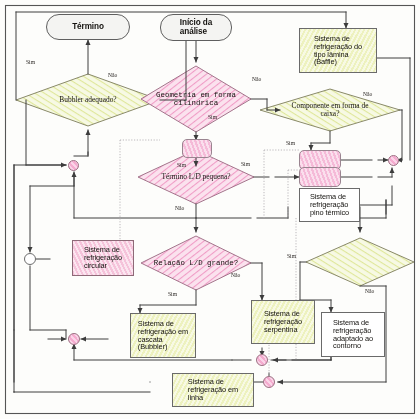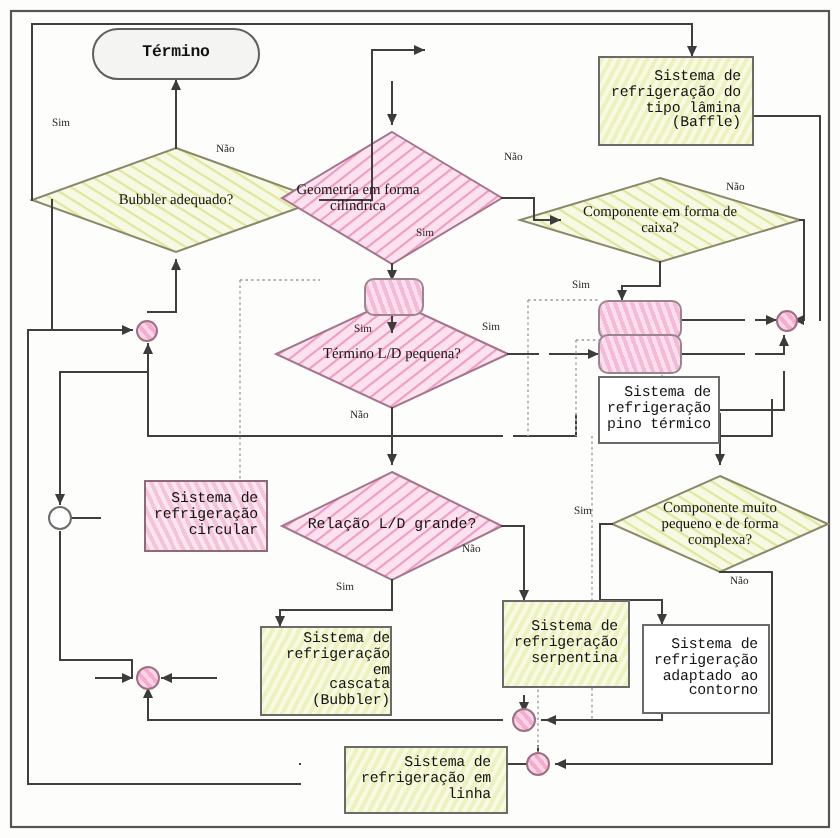--- a/index.html
+++ b/index.html
@@ -8,24 +8,24 @@
     position:relative;
     width:420px;height:419px;
     background:#fdfdfb;
     overflow:hidden;
   }
   #canvas{position:absolute;left:0;top:0;width:420px;height:419px;}
   .node{
     position:absolute;
     box-sizing:border-box;
     display:flex;align-items:center;justify-content:center;
-    text-align:right;
+    text-align:left;
     line-height:1.08;
     color:#14120f;
-    font-family:Liberation Mono, monospace;
+    font-family:Liberation Sans, sans-serif;
     letter-spacing:-0.1px;
     white-space:pre-line;
   }
   .terminal{
     border:1.1px solid #5f5f5f;
     border-radius:13px;
     background:#f4f4f2;
     font-weight:bold;
     font-size:8.2px;
   }
@@ -266,48 +266,45 @@
       <path d="M288,170 L288,218"></path>
       <path d="M288,170 L330,170"></path>
       <path d="M296,218 L296,360"></path>
       <path d="M331,165 L331,218"></path>
       <path d="M269,300 L269,382"></path>
     </g>
   </svg>
 
   <div class="node terminal" style="left:46px;top:14px;width:84px;height:26px;">Término</div>
 
+  <div class="node terminal" style="left:160px;top:14px;width:72px;height:27px;">Início da
+análise</div>
 
   <div class="dia-wrap" style="left:16px;top:74px;width:144px;height:52px;">
     <div class="dia-label">Bubbler adequado?</div>
   </div>
 
-  <div class="dia-wrap" style="left:124px;top:66px;width:110px;height:66px;">
+  <div class="dia-wrap" style="left:141px;top:66px;width:110px;height:66px;font-family:Liberation Mono, monospace;">
     <div class="dia-label">Geometria em forma
 cilíndrica</div>
   </div>
 
   <div class="dia-wrap" style="left:262px;top:89px;width:136px;height:42px;">
     <div class="dia-label">Componente em forma de
 caixa?</div>
   </div>
 
   <div class="dia-wrap" style="left:138px;top:150px;width:116px;height:54px;">
     <div class="dia-label">Término L/D pequena?</div>
   </div>
 
   <div class="dia-wrap" style="left:141px;top:236px;width:110px;height:54px;font-family:Liberation Mono, monospace;">
     <div class="dia-label">Relação L/D grande?</div>
   </div>
 
-  <div class="dia-wrap" style="left:306px;top:238px;width:108px;height:48px;">
-    <div class="dia-label">Componente muito
-pequeno e de forma
-complexa?</div>
-  </div>
 
   <div class="node rect yellowfill" style="left:277px;top:28px;width:78px;height:45px;">Sistema de
 refrigeração do
 tipo lâmina
 (Baffle)</div>
 
   <div class="node rect" style="left:277px;top:188px;width:61px;height:34px;">Sistema de
 refrigeração
 pino térmico</div>
 

